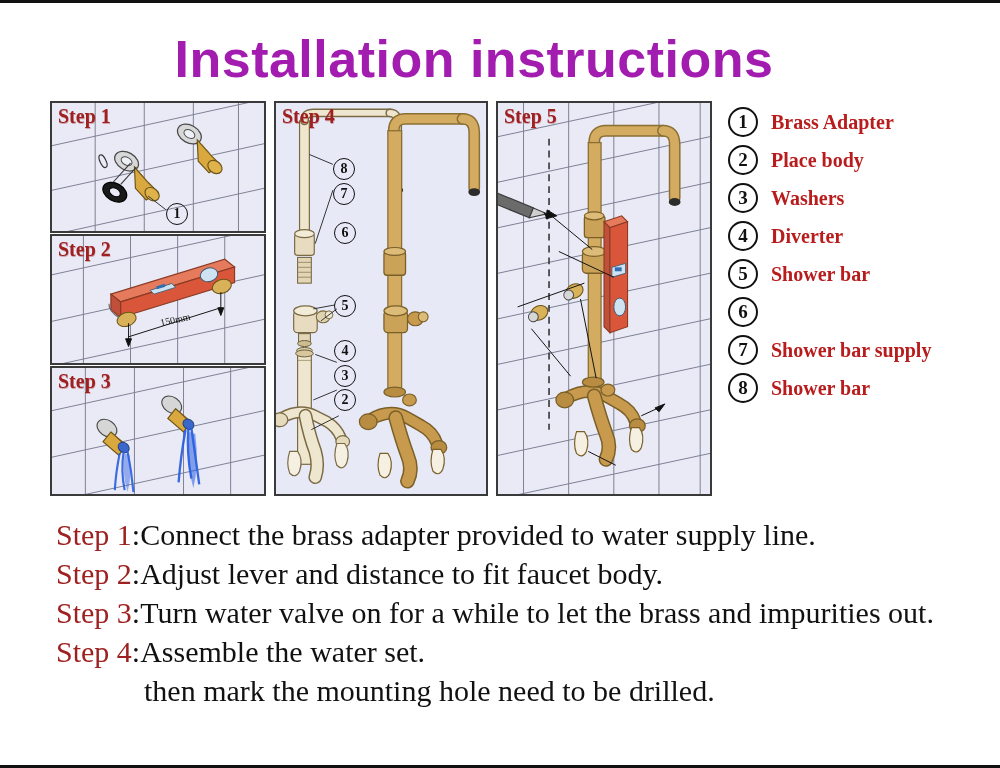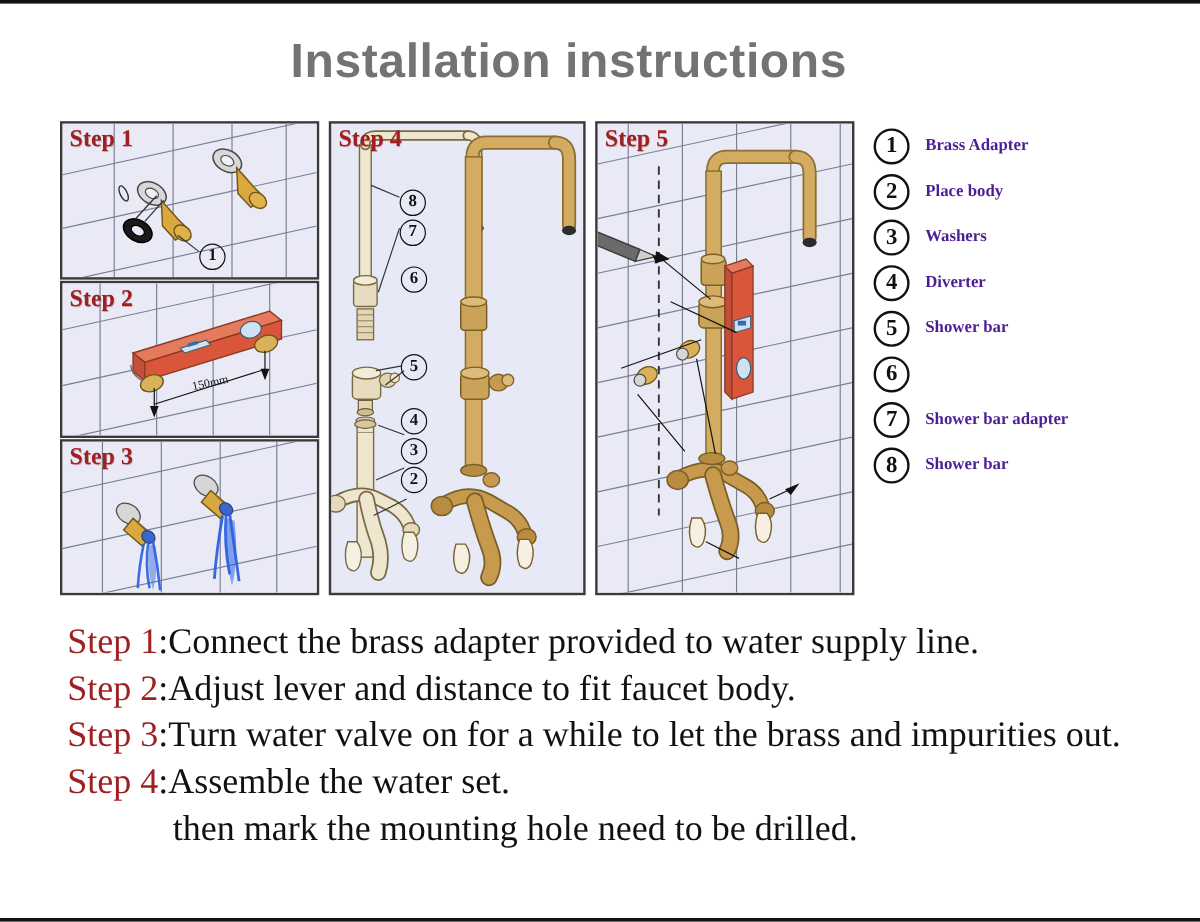--- a/index.html
+++ b/index.html
@@ -25,24 +25,24 @@
     box-sizing: border-box;
   }
 
   
   .title {
     position: absolute;
     left: 0; top: 26px;
     width: 948px;
     text-align: center;
     font-family: "Liberation Sans", "DejaVu Sans", sans-serif;
-    font-size: 40px;
+    font-size: 52px;
     font-weight: 700;
     letter-spacing: 0.5px;
-    color: #737373;
+    color: #a21caf;
     white-space: nowrap;
   }
 
   
   .panel {
     position: absolute;
     background: #e9eaf6;
     border: 2px solid #3a3a3a;
     box-sizing: border-box;
     overflow: hidden;
@@ -88,23 +88,23 @@
     justify-content: center;
     font-size: 19px;
     font-weight: 700;
     color: #111;
     font-family: "Liberation Serif", "DejaVu Serif", serif;
     box-sizing: border-box;
     flex: 0 0 auto;
   }
   .legend-text {
     margin-left: 13px;
-    font-size: 14px;
+    font-size: 20px;
     font-weight: 700;
-    color: #4c1d95;
+    color: #b91c1c;
     white-space: nowrap;
     font-family: "Liberation Serif", "DejaVu Serif", serif;
   }
 
   
   .instructions {
     position: absolute;
     left: 56px;
     top: 512px;
     width: 930px;
@@ -538,21 +538,21 @@
     </div>
     <div class="legend-row">
       <div class="legend-num">
           <span>6</span>
         </div>
     </div>
     <div class="legend-row">
       <div class="legend-num">
           <span>7</span>
         </div>
-      <div class="legend-text">Shower bar adapter</div>
+      <div class="legend-text">Shower bar supply</div>
     </div>
     <div class="legend-row">
       <div class="legend-num">
           <span>8</span>
         </div>
       <div class="legend-text">Shower bar</div>
     </div>
   </div>
 
   <div class="instructions">

